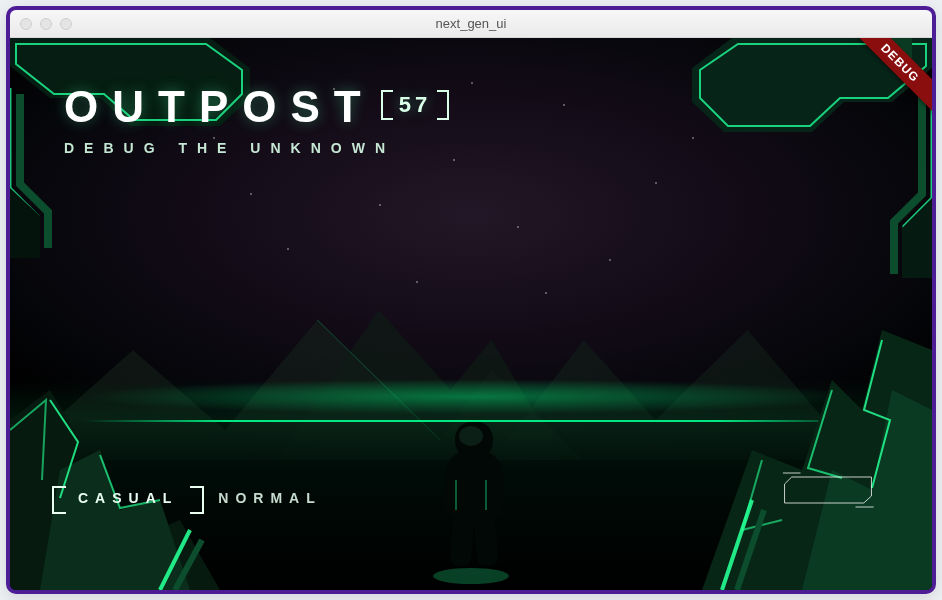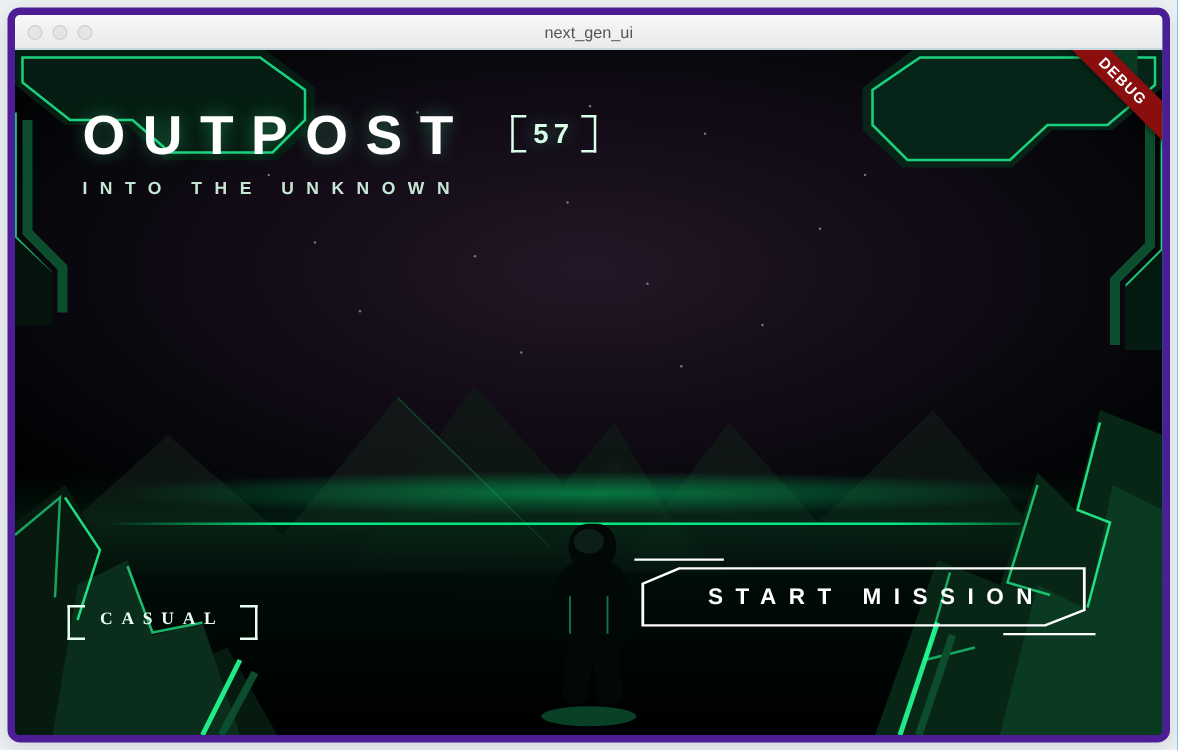--- a/index.html
+++ b/index.html
@@ -2,22 +2,22 @@
 <html><head>
 <meta charset="utf-8">
 <style>
   * { margin: 0; padding: 0; box-sizing: border-box; }
   html, body { width: 942px; height: 600px; overflow: hidden; font-family: "Helvetica Neue", Arial, sans-serif; }
   body { background: #eef1f4; }
 
   
   .window {
     position: absolute; inset: 6px;
-    background: #0ea5e9;
-    border: 6px solid #4c1d95;
+    background: #8b5cf6;
+    border: 4px solid #4c1d95;
     border-radius: 10px;
     box-shadow: 0 4px 18px rgba(0,0,0,0.12);
     overflow: hidden;
     display: flex; flex-direction: column;
   }
   .titlebar {
     height: 28px;
     background: linear-gradient(#f7f7f7,#eaeaea);
     border-bottom: 1px solid #d8d8d8;
     display: flex; align-items: center;
@@ -76,21 +76,21 @@
     font: 700 12px/1 sans-serif; letter-spacing:1px;
     padding:5px 46px;
     box-shadow:0 2px 4px rgba(0,0,0,.4);
   }
 
   
   .title-block { position:absolute; top:44px; left:54px; color:#fff; }
   .title-main {
     font-size:44px; font-weight:700; letter-spacing:14px;
     text-shadow:0 0 14px rgba(80,255,170,.35);
-    display:flex; align-items:center; gap:28px;
+    display:flex; align-items:center; gap:2px;
   }
   .title-badge {
     display:inline-flex; align-items:center;
     font-size:22px; letter-spacing:4px; font-weight:700;
     color:#d9ffe9; padding:0 4px;
     position:relative; top:-2px;
   }
   .title-badge::before, .title-badge::after {
     content:""; width:10px; height:26px; border:2px solid #d9ffe9;
   }
@@ -98,21 +98,21 @@
   .title-badge::after  { border-left:none;  margin-left:6px; }
   .subtitle {
     margin-top:8px;
     font-size:14px; font-weight:600; letter-spacing:10px;
     color:#d9ffe9; opacity:.9;
   }
 
   
   .difficulty {
     position:absolute; left:58px; bottom:80px;
-    display:flex; flex-direction:row; gap:20px;font-family:Liberation Serif, serif;
+    display:flex; flex-direction:row; gap:20px;
   }
   .diff-item {
     font-size:14px; font-weight:700; letter-spacing:7px;
     color:#eafff2; opacity:.85; cursor:pointer;
     padding:4px 10px; position:relative;
   }
   .diff-item.selected { opacity:1; }
   .diff-item.selected::before,
   .diff-item.selected::after {
     content:""; position:absolute; width:12px; height:100%; top:0;
@@ -232,30 +232,30 @@
       </svg>
     </div>
 
     <div class="debug-ribbon">DEBUG</div>
 
     <div class="title-block">
       <div class="title-main">
         <span>OUTPOST</span>
         <span class="title-badge">57</span>
       </div>
-      <div class="subtitle">INTO THE UNKNOWN</div>
+      <div class="subtitle">DEBUG THE UNKNOWN</div>
     </div>
 
     <div class="difficulty">
       <div class="diff-item selected">CASUAL</div>
+      <div class="diff-item">NORMAL</div>
     </div>
 
     <div class="start-btn">
       <svg class="frame-shape" viewBox="0 0 320 56" preserveAspectRatio="none">
         <polygon points="28,2 318,2 318,40 290,54 2,54 2,16" fill="none" stroke="#ffffff" stroke-width="2"></polygon>
         <line x1="-4" y1="-6" x2="60" y2="-6" stroke="#ffffff" stroke-width="2"></line>
         <line x1="260" y1="62" x2="326" y2="62" stroke="#ffffff" stroke-width="2"></line>
       </svg>
-      <span>START MISSION</span>
     </div>
 
   </div>
 </div>
 
 </body></html>

